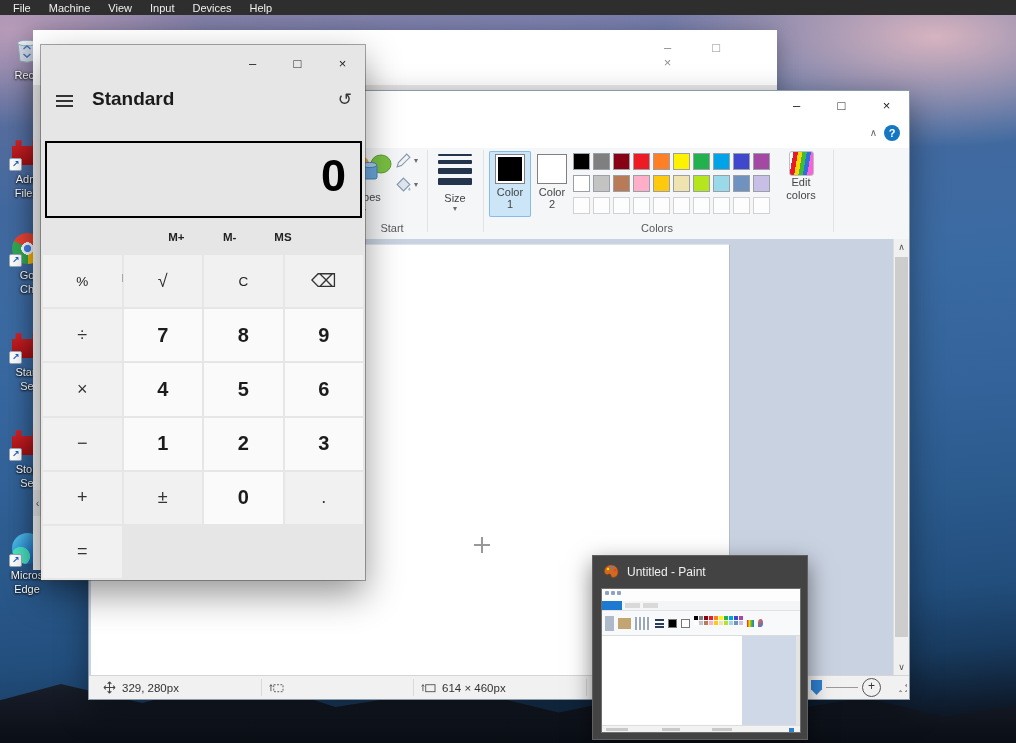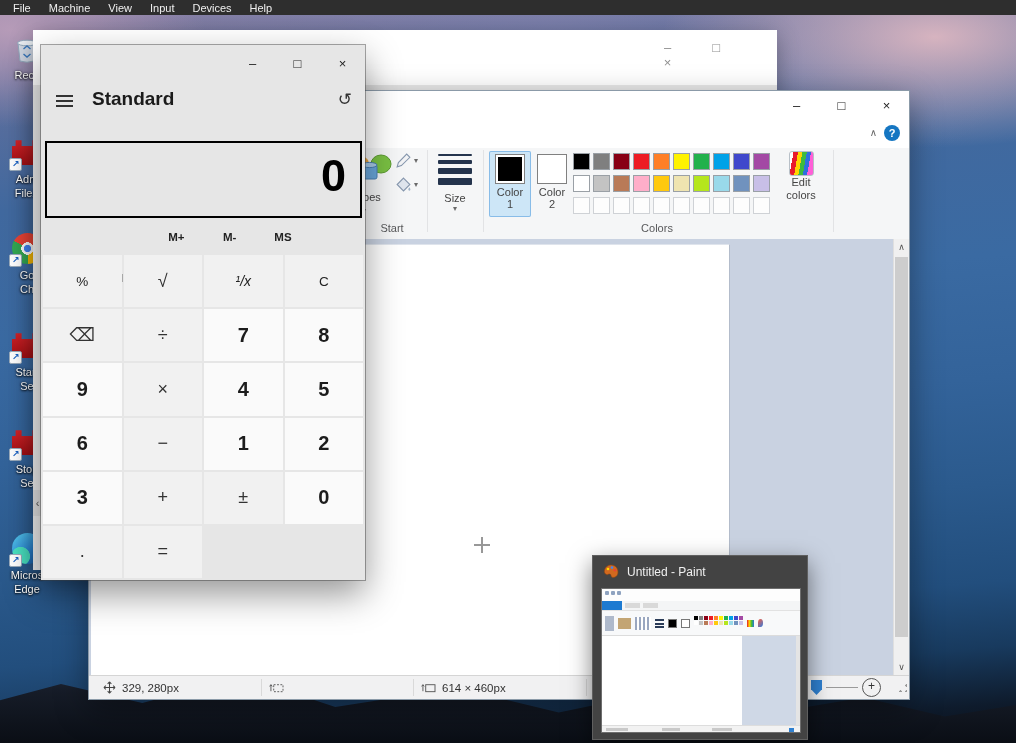--- a/index.html
+++ b/index.html
@@ -422,21 +422,20 @@
         <span class="on">M+</span>
         <span class="on">M-</span>
         <span class="on">MS</span>
         <span class="off">M▾</span>
       </div>
 
     <div class="keys">
 
     <button class="calc-btn fn">%</button>
         <button class="calc-btn fn op">√</button>
-        <button class="calc-btn fn math">¹/x</button>
         <button class="calc-btn fn">C</button>
         <button class="calc-btn fn op">⌫</button>
         <button class="calc-btn fn op">÷</button>
         <button class="calc-btn num">7</button>
         <button class="calc-btn num">8</button>
         <button class="calc-btn num">9</button>
         <button class="calc-btn fn op">×</button>
         <button class="calc-btn num">4</button>
         <button class="calc-btn num">5</button>
         <button class="calc-btn num">6</button>

